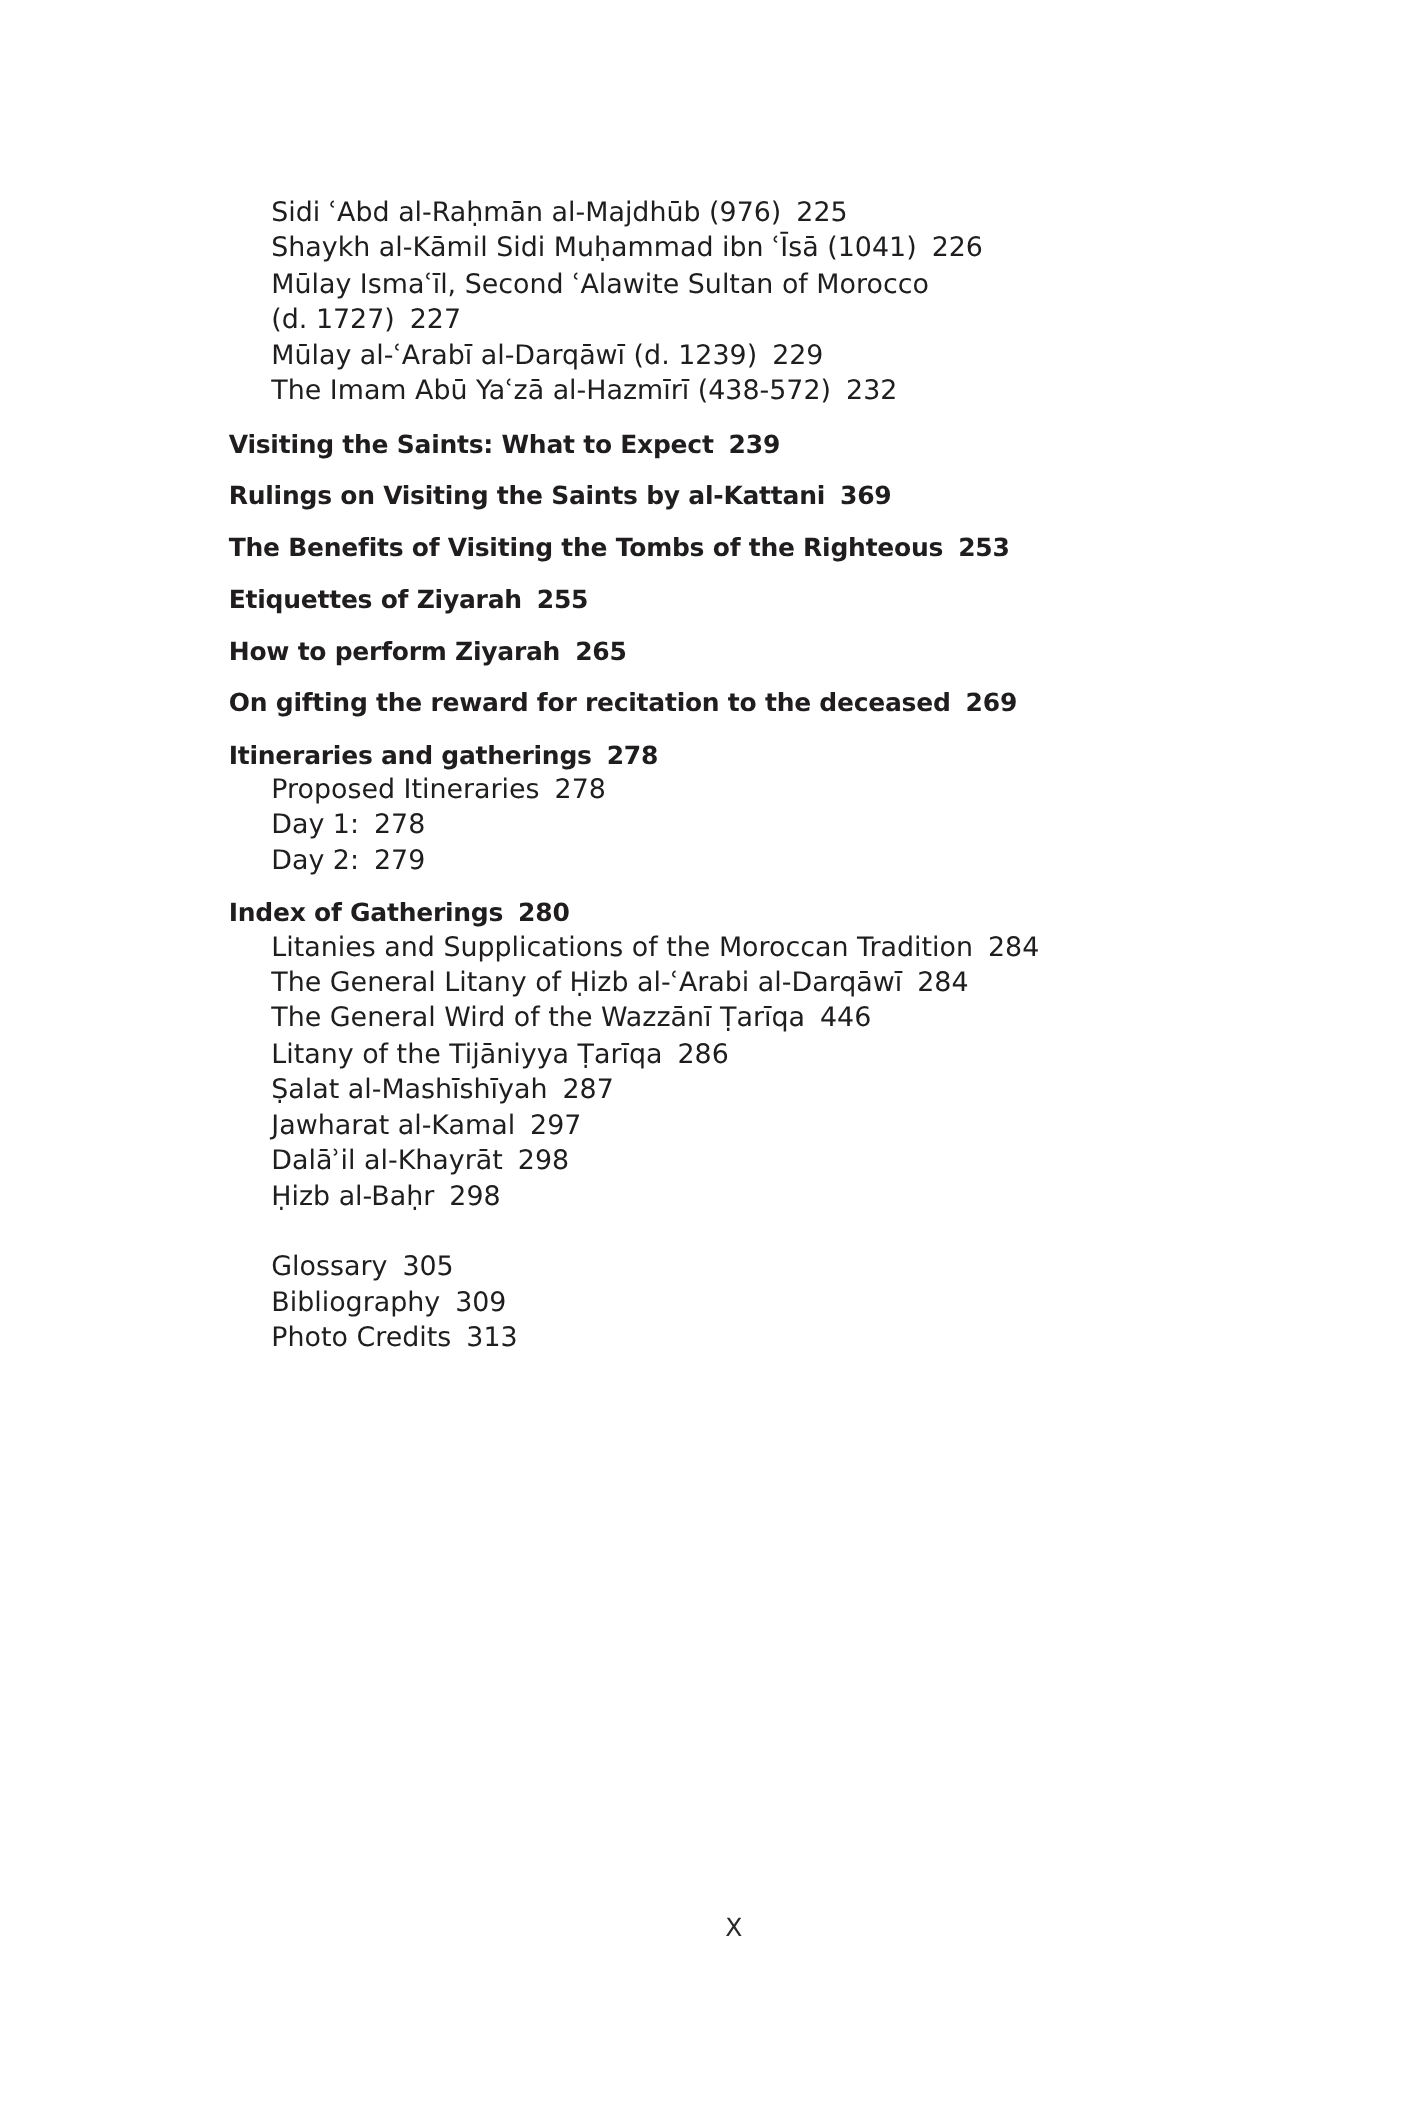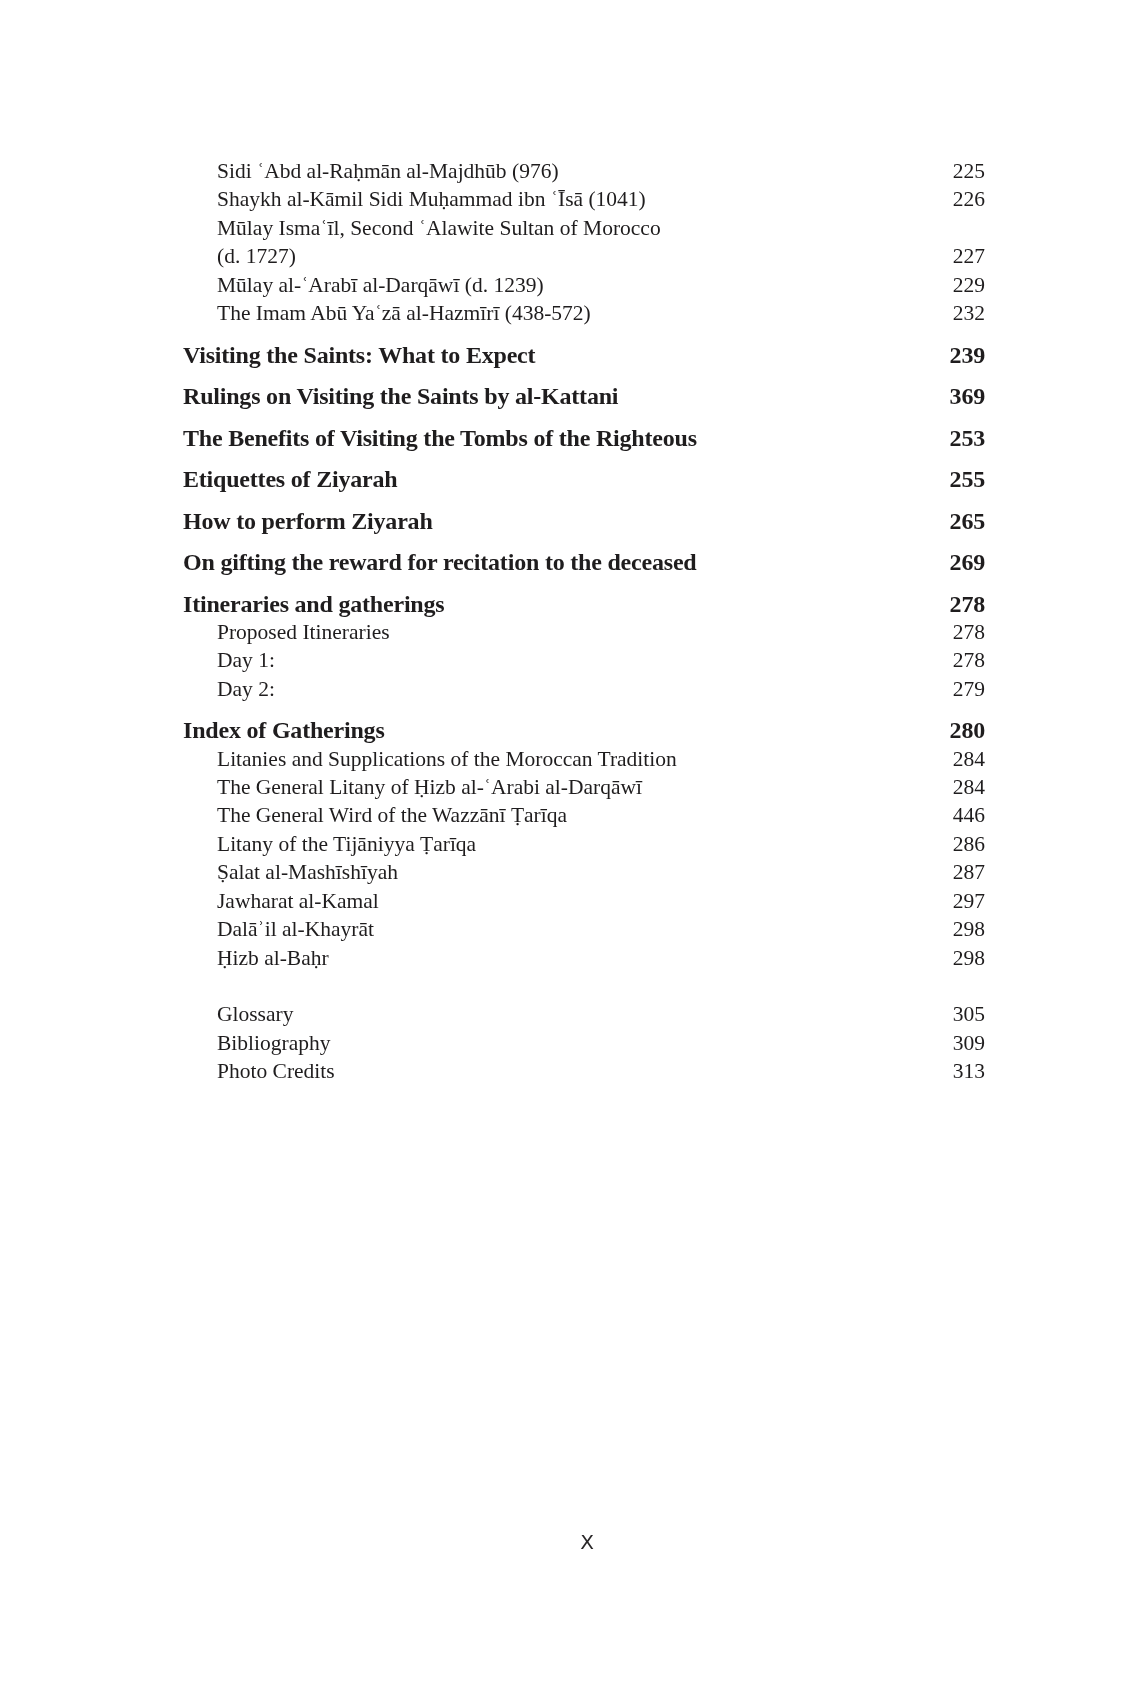--- a/index.html
+++ b/index.html
@@ -21,34 +21,32 @@
     background: #ffffff;
   }
   .toc {
     position: absolute;
     top: 157px;
     left: 183px;
     right: 151px;
   }
   .toc-row {
     display: flex;
-    justify-content: space-between;
     align-items: baseline;
-    font-family: Liberation Serif, serif;
   }
   .toc-row.sub {
     font-size: 21.5px;
     line-height: 28.4px;
     font-weight: normal;
   }
   .toc-row.sub .toc-title {
     padding-left: 34px;
   }
   .toc-row.h1 {
-    font-size: 24px;
+    font-size: 20px;
     line-height: 28.4px;
     font-weight: bold;
     margin-top: 13.1px;
     letter-spacing: -0.2px;
   }
   .toc-row.gap-before {
     margin-top: 28.4px;
   }
   .toc-title {
     white-space: nowrap;

